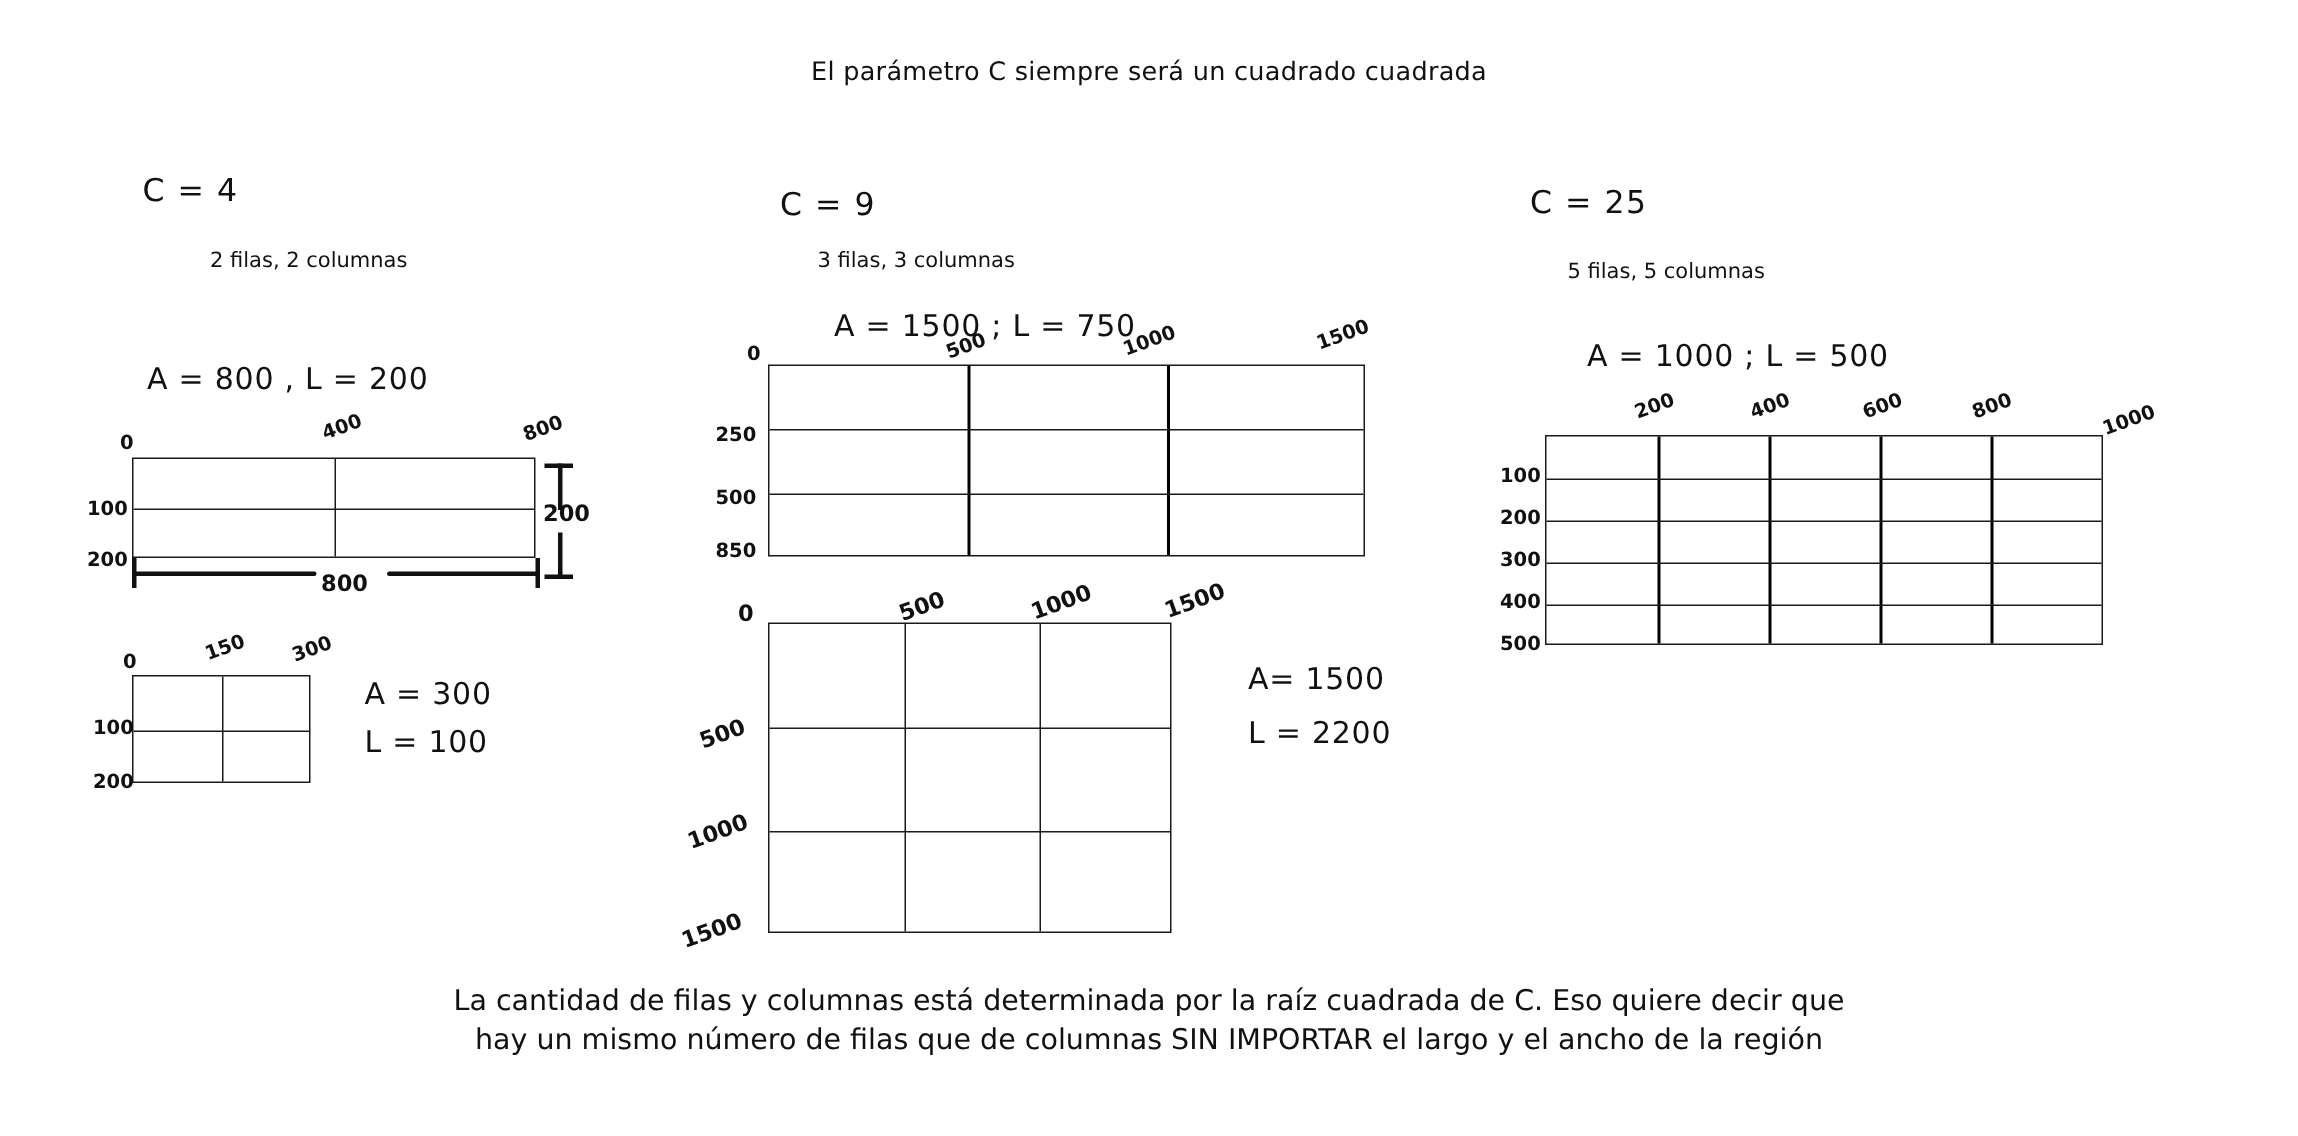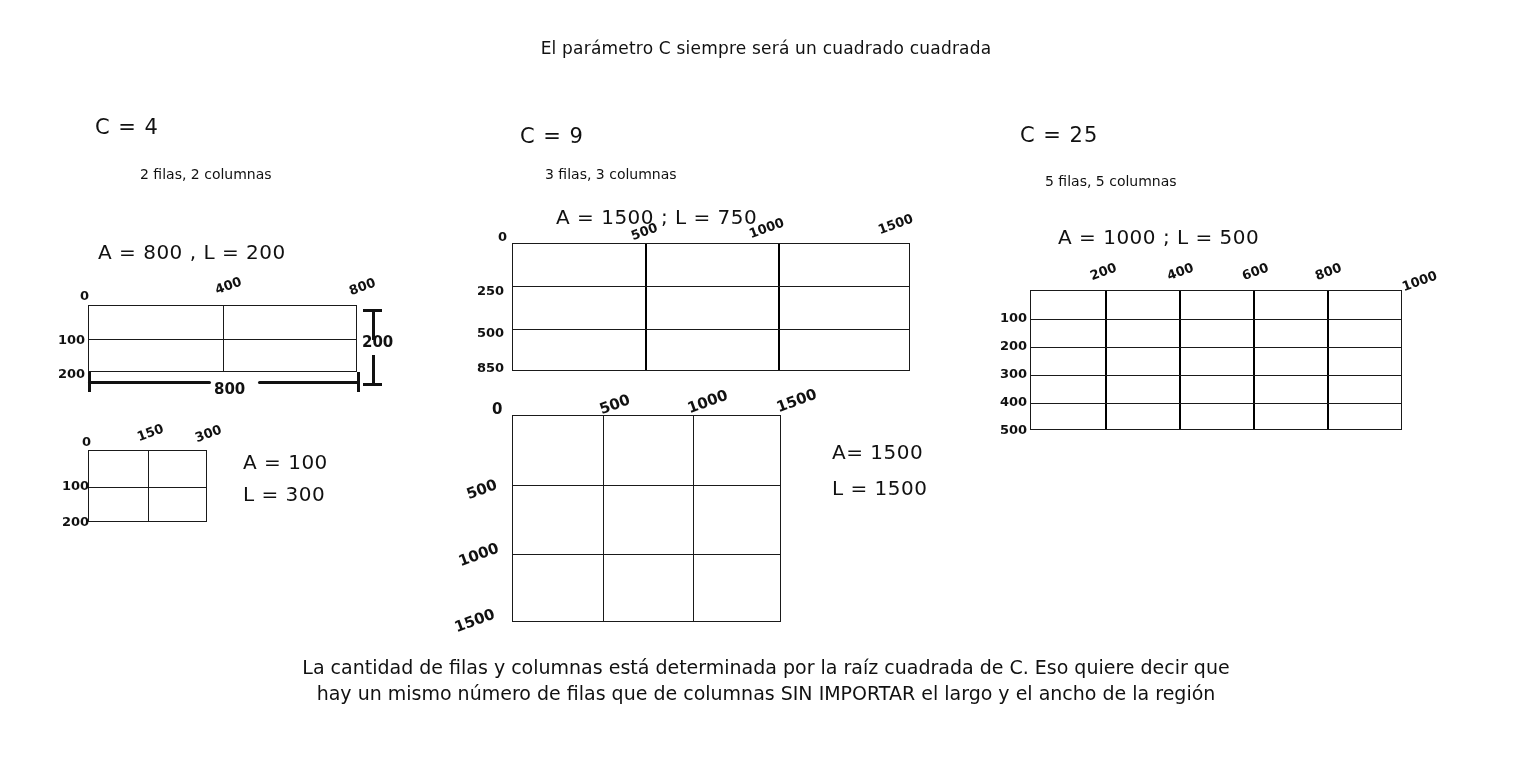--- a/index.html
+++ b/index.html
@@ -122,22 +122,22 @@
 <div class="grid" style="left:88px; top:450px; width:119px; height:72px;">
   <div class="gline-v" style="left:59px;"></div>
   <div class="gline-h" style="top:36px;"></div>
 </div>
 <div class="abs tick" style="top:434px; left:82px;">0</div>
 <div class="abs tick tick-rot" style="top:429px; left:140px;">150</div>
 <div class="abs tick tick-rot" style="top:430px; left:198px;">300</div>
 <div class="abs tick" style="top:478px; left:62px;">100</div>
 <div class="abs tick" style="top:514px; left:62px;">200</div>
 
-<div class="abs annot-big" style="top:450px; left:243px;">A = 100</div>
-<div class="abs annot-big" style="top:482px; left:243px;">L = 300</div>
+<div class="abs annot-big" style="top:450px; left:243px;">A = 300</div>
+<div class="abs annot-big" style="top:482px; left:243px;">L = 100</div>
 
 <div class="abs case-label" style="top:124px; left:520px;">C = 9</div>
 <div class="abs case-sub" style="top:166px; left:545px;">3 filas, 3 columnas</div>
 
 <div class="abs annot-big" style="top:205px; left:556px;">A = 1500 ;  L = 750</div>
 
 <div class="grid" style="left:512px; top:243px; width:398px; height:128px;">
   <div class="gline-v thick" style="left:132px; width:1.8px;"></div>
   <div class="gline-v thick" style="left:265px; width:1.8px;"></div>
   <div class="gline-h" style="top:42px;"></div>
@@ -159,21 +159,21 @@
 </div>
 <div class="abs tick" style="top:400px; left:492px; font-size:15px;">0</div>
 <div class="abs tick tick-rot" style="top:400px; left:603px; font-size:15px;">500</div>
 <div class="abs tick tick-rot" style="top:399px; left:691px; font-size:15px;">1000</div>
 <div class="abs tick tick-rot" style="top:398px; left:780px; font-size:15px;">1500</div>
 <div class="abs tick tick-rot" style="top:485px; left:470px; font-size:15px;">500</div>
 <div class="abs tick tick-rot" style="top:552px; left:462px; font-size:15px;">1000</div>
 <div class="abs tick tick-rot" style="top:618px; left:458px; font-size:15px;">1500</div>
 
 <div class="abs annot-big" style="top:440px; left:832px;">A= 1500</div>
-<div class="abs annot-big" style="top:476px; left:832px;">L = 1500</div>
+<div class="abs annot-big" style="top:476px; left:832px;">L = 2200</div>
 
 <div class="abs case-label" style="top:123px; left:1020px;">C = 25</div>
 <div class="abs case-sub" style="top:173px; left:1045px;">5 filas, 5 columnas</div>
 
 <div class="abs annot-big" style="top:225px; left:1058px;">A = 1000 ;  L = 500</div>
 
 <div class="grid" style="left:1030px; top:290px; width:372px; height:140px;">
   <div class="gline-v thick" style="left:74px; width:1.8px;"></div>
   <div class="gline-v thick" style="left:148px; width:1.8px;"></div>
   <div class="gline-v thick" style="left:222px; width:1.8px;"></div>

